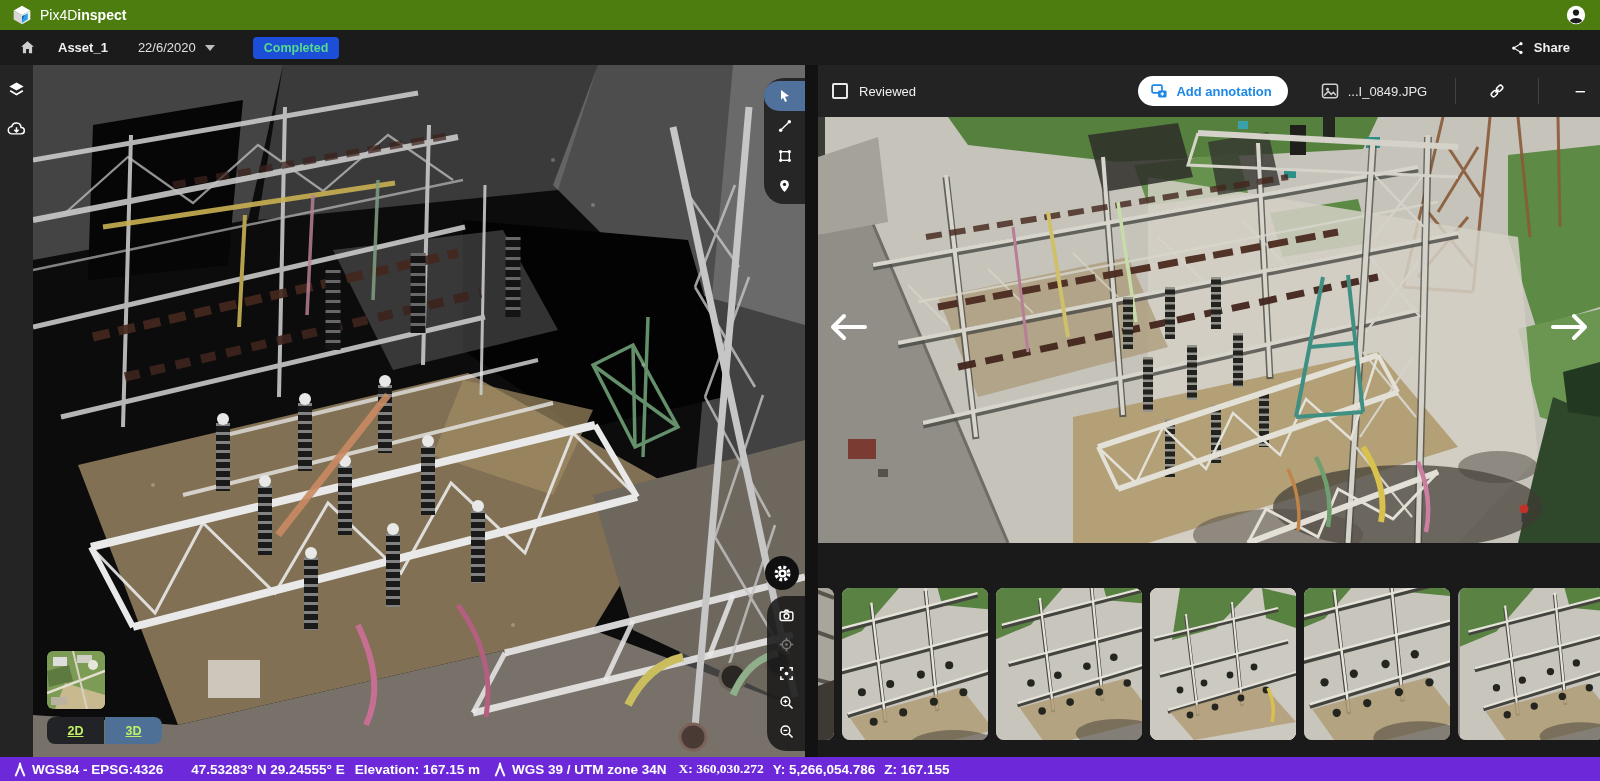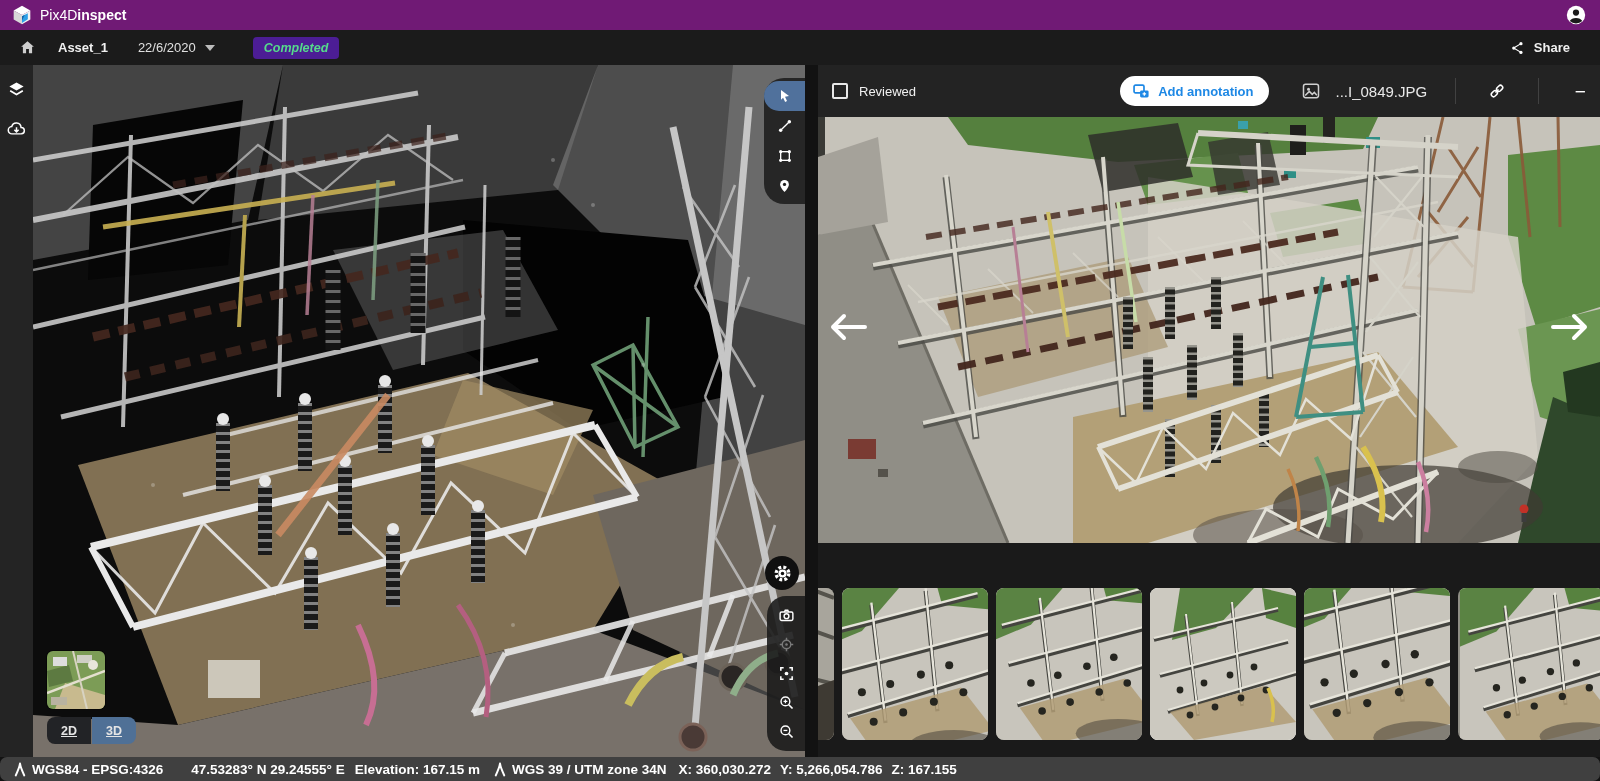--- a/index.html
+++ b/index.html
@@ -1,35 +1,35 @@
 <!DOCTYPE html>
 <html><head>
 <meta charset="utf-8">
 <style>
   * { margin:0; padding:0; box-sizing:border-box; }
   html,body { width:1600px; height:781px; background:#121212; overflow:hidden;
     font-family:"Liberation Sans", sans-serif; -webkit-font-smoothing:antialiased; }
   .app { position:relative; width:1600px; height:781px; background:#121212; color:#e6e6e6; }
 
   
-  .topbar { position:absolute; top:0; left:0; width:1600px; height:30px; background:#701a75;
+  .topbar { position:absolute; top:0; left:0; width:1600px; height:30px; background:#4d7c0f;
     display:flex; align-items:center; padding:0 12px; z-index:30; }
   .brand { display:flex; align-items:center; gap:8px; font-size:14px; color:#fff; }
   .brand b { font-weight:bold; }
   .topbar-spacer { flex:1; }
   .account-btn { width:24px; height:24px; display:flex; align-items:center; justify-content:center; cursor:pointer; }
 
   
   .navbar { position:absolute; top:30px; left:0; width:1600px; height:35px; background:#1b1b1b;
     display:flex; align-items:center; padding:0 14px; gap:0; z-index:29; }
   .home-btn { width:26px; height:26px; display:flex; align-items:center; justify-content:center; cursor:pointer; }
   .asset-name { margin-left:18px; font-size:13px; font-weight:bold; color:#f0f0f0; }
   .date-select { margin-left:30px; display:flex; align-items:center; gap:9px; font-size:13px; color:#e0e0e0; cursor:pointer; }
   .badge { margin-left:38px; padding:4px 11px; border-radius:4px; font-size:12.5px; font-weight:bold;
-    background:#4c1d95; color:#55d98c;font-style:italic; }
+    background:#1d4ed8; color:#55d98c; }
   .nav-spacer { flex:1; }
   .share-btn { display:flex; align-items:center; gap:9px; font-size:13px; font-weight:bold; color:#f0f0f0; cursor:pointer; margin-right:16px; }
 
   
   .workspace { position:absolute; top:65px; left:0; width:1600px; height:692px; background:#121212; }
   .sidebar { position:absolute; left:0; top:0; width:33px; height:692px; background:#242424;
     display:flex; flex-direction:column; align-items:center; padding-top:12px; gap:16px; }
   .side-btn { width:24px; height:24px; display:flex; align-items:center; justify-content:center; cursor:pointer; }
 
   
@@ -43,40 +43,40 @@
 
   .gear-btn { position:absolute; right:6px; top:491px; width:34px; height:34px; border-radius:50%;
     background:#101010; display:flex; align-items:center; justify-content:center; cursor:pointer; z-index:5; }
   .tools-bottom { position:absolute; right:0; top:531px; width:38px; background:#1c1c1cE6;
     border-radius:19px 0 0 19px; padding:6px 0; display:flex; flex-direction:column; gap:2px; z-index:5; }
   .tools-bottom .tool-btn { width:38px; height:27px; }
 
   .minimap { position:absolute; left:14px; bottom:48px; width:58px; height:58px; border-radius:6px;
     overflow:hidden; z-index:5; cursor:pointer; box-shadow:0 0 0 1px rgba(0,0,0,.5); }
   .dim-toggle { position:absolute; left:14px; bottom:13px; display:flex; z-index:5; }
-  .dim-btn { width:44px; height:27px; display:flex; align-items:center; justify-content:center;
-    font-size:12.5px; font-weight:bold; color:#e5e5e5; cursor:pointer; background:#222326;text-decoration:underline; }
+  .dim-btn { width:57px; height:27px; display:flex; align-items:center; justify-content:center;
+    font-size:12.5px; font-weight:bold; color:#bef264; cursor:pointer; background:#222326;text-decoration:underline; }
   .dim-btn:first-child { border-radius:8px 0 0 8px; margin-right:1px; }
   .dim-btn:last-child { border-radius:0 8px 8px 0; }
   .dim-btn.active { background:#4f7096; }
 
   
   .viewer2d { position:absolute; left:818px; top:0; width:782px; height:692px; background:#1a1a1a; }
   .photo-toolbar { position:absolute; top:0; left:0; width:931px; height:52px; background:#232323;
     display:flex; align-items:center; padding:0 14px; }
   .reviewed { display:flex; align-items:center; gap:11px; cursor:pointer; }
   .checkbox { width:16px; height:16px; border:2px solid #e8e8e8; border-radius:2px; background:transparent; }
   .reviewed-label { font-size:13px; color:#f0f0f0; }
   .pt-spacer { flex:1; }
   .pt-right { display:flex; align-items:center; gap:24px; }
   .annot-btn { display:flex; align-items:center; gap:8px; background:#fff; border:none; height:30px;
     padding:0 16px 0 13px; border-radius:16px; cursor:pointer; font-family:inherit; }
   .annot-label { color:#1e88e5; font-size:13px; font-weight:bold; }
   .img-chip { display:flex; align-items:center; gap:8px; margin-left:8px; cursor:pointer; }
-  .filename { font-size:15px; color:#e8e8e8;margin-left:6px; }
+  .filename { font-size:13px; color:#e8e8e8; }
   .vdiv { width:1px; height:26px; background:#414141; margin:0 4px; }
   .icon-btn { width:26px; height:26px; display:flex; align-items:center; justify-content:center; cursor:pointer;
     color:#fff; font-size:19px; line-height:1; background:none; border:none; font-family:inherit; }
   .zoom-pct { font-size:13.5px; font-weight:bold; color:#fff; margin:0 2px; }
   .zoom-dd { display:flex; align-items:center; gap:6px; cursor:pointer; }
 
   .photo { position:absolute; top:52px; left:0; width:782px; height:426px; overflow:hidden; background:#b9b7ae; }
   .photo > svg.scene { position:absolute; inset:0; }
   .nav-arrow { position:absolute; top:192px; width:44px; height:36px; display:flex; align-items:center;
     justify-content:center; cursor:pointer; z-index:6; }
@@ -89,22 +89,22 @@
   .thumb.partial { margin-left:-130px; }
   .thumb.selected { outline:2px solid #fff; outline-offset:-2px; }
   .thumb svg { position:absolute; inset:0; }
   .thumb:nth-child(2) svg { transform:scale(1.18) translate(-6px,4px); }
   .thumb:nth-child(3) svg { transform:scale(1.12) translate(5px,-3px); }
   .thumb:nth-child(5) svg { transform:scale(1.22) translate(-4px,-5px); }
   .thumb:nth-child(6) svg { transform:scale(1.08) translate(7px,2px); }
   .thumb:nth-child(7) svg { transform:scale(1.15) translate(-8px,0); }
 
   
-  .statusbar { position:absolute; left:0; top:757px; width:1600px; height:24px; background:#404040;
-    display:flex; align-items:center; padding:0 12px; gap:0; font-size:13.5px; font-weight:bold; color:#fff; white-space:pre;border-radius:7px; }
+  .statusbar { position:absolute; left:0; top:757px; width:1600px; height:24px; background:#6d28d9;
+    display:flex; align-items:center; padding:0 12px; gap:0; font-size:13.5px; font-weight:bold; color:#fff; white-space:pre; }
   .sb-item { display:flex; align-items:center; gap:6px; }
 </style>
 </head>
 <body>
 
 <div class="app">
 
   <header class="topbar">
     <div class="brand">
       <svg width="20" height="20" viewBox="0 0 24 24">
@@ -771,21 +771,21 @@
     </span>
     <span class="sb-item" style="margin-left:10px;align-items:flex-end;">
       <span>Elevation: 167.15 m</span>
     </span>
     <span class="sb-item" style="margin-left:14px;">
       <svg width="12" height="15" viewBox="0 0 14 16">
         <path d="M7,1 C7,1 6.2,6 2,15 M7,1 C7,1 7.8,6 12,15 M7,1 L7,4" stroke="#fff" stroke-width="2.2" fill="none" stroke-linecap="round"></path>
       </svg>
       <span>WGS 39 / UTM zone 34N</span>
     </span>
-    <span class="sb-item" style="margin-left:12px;">
+    <span class="sb-item" style="margin-left:12px;font-family:Liberation Serif, serif;">
       <span>X: 360,030.272</span>
     </span>
     <span class="sb-item" style="margin-left:9px;">
       <span>Y: 5,266,054.786</span>
     </span>
     <span class="sb-item" style="margin-left:9px;">
       <span>Z: 167.155</span>
     </span>
   </footer>
 </div>

